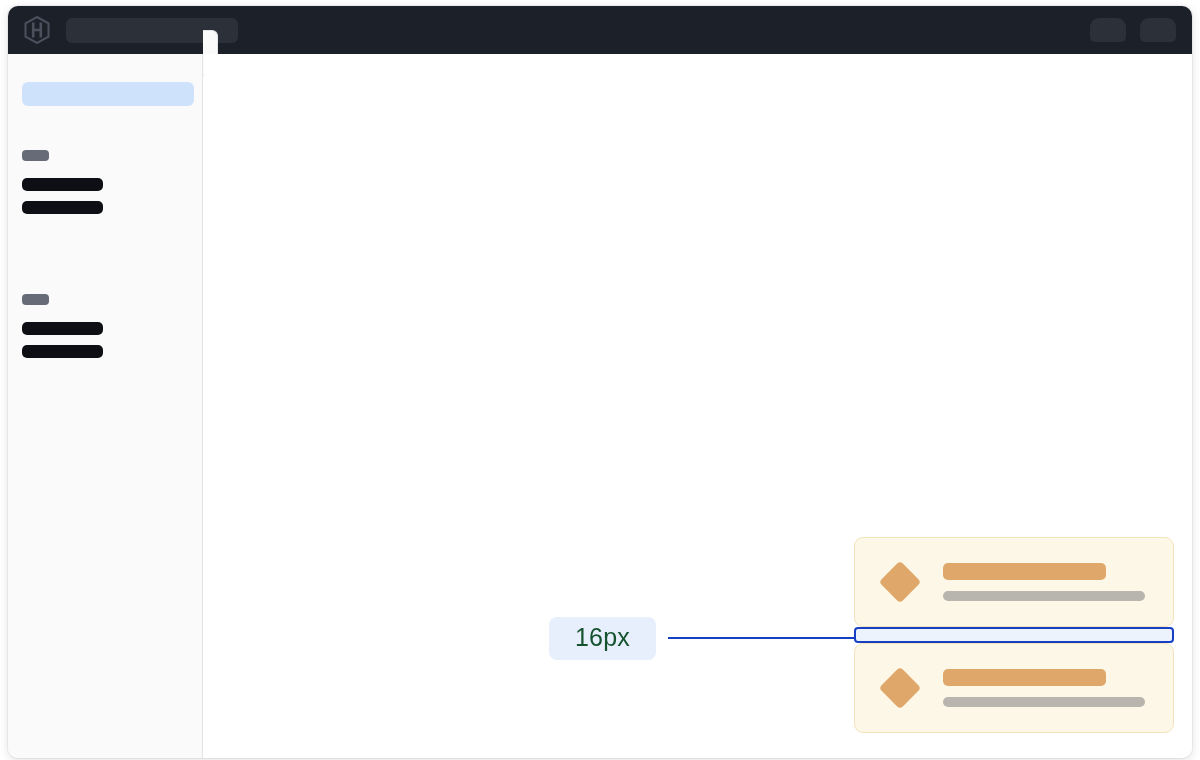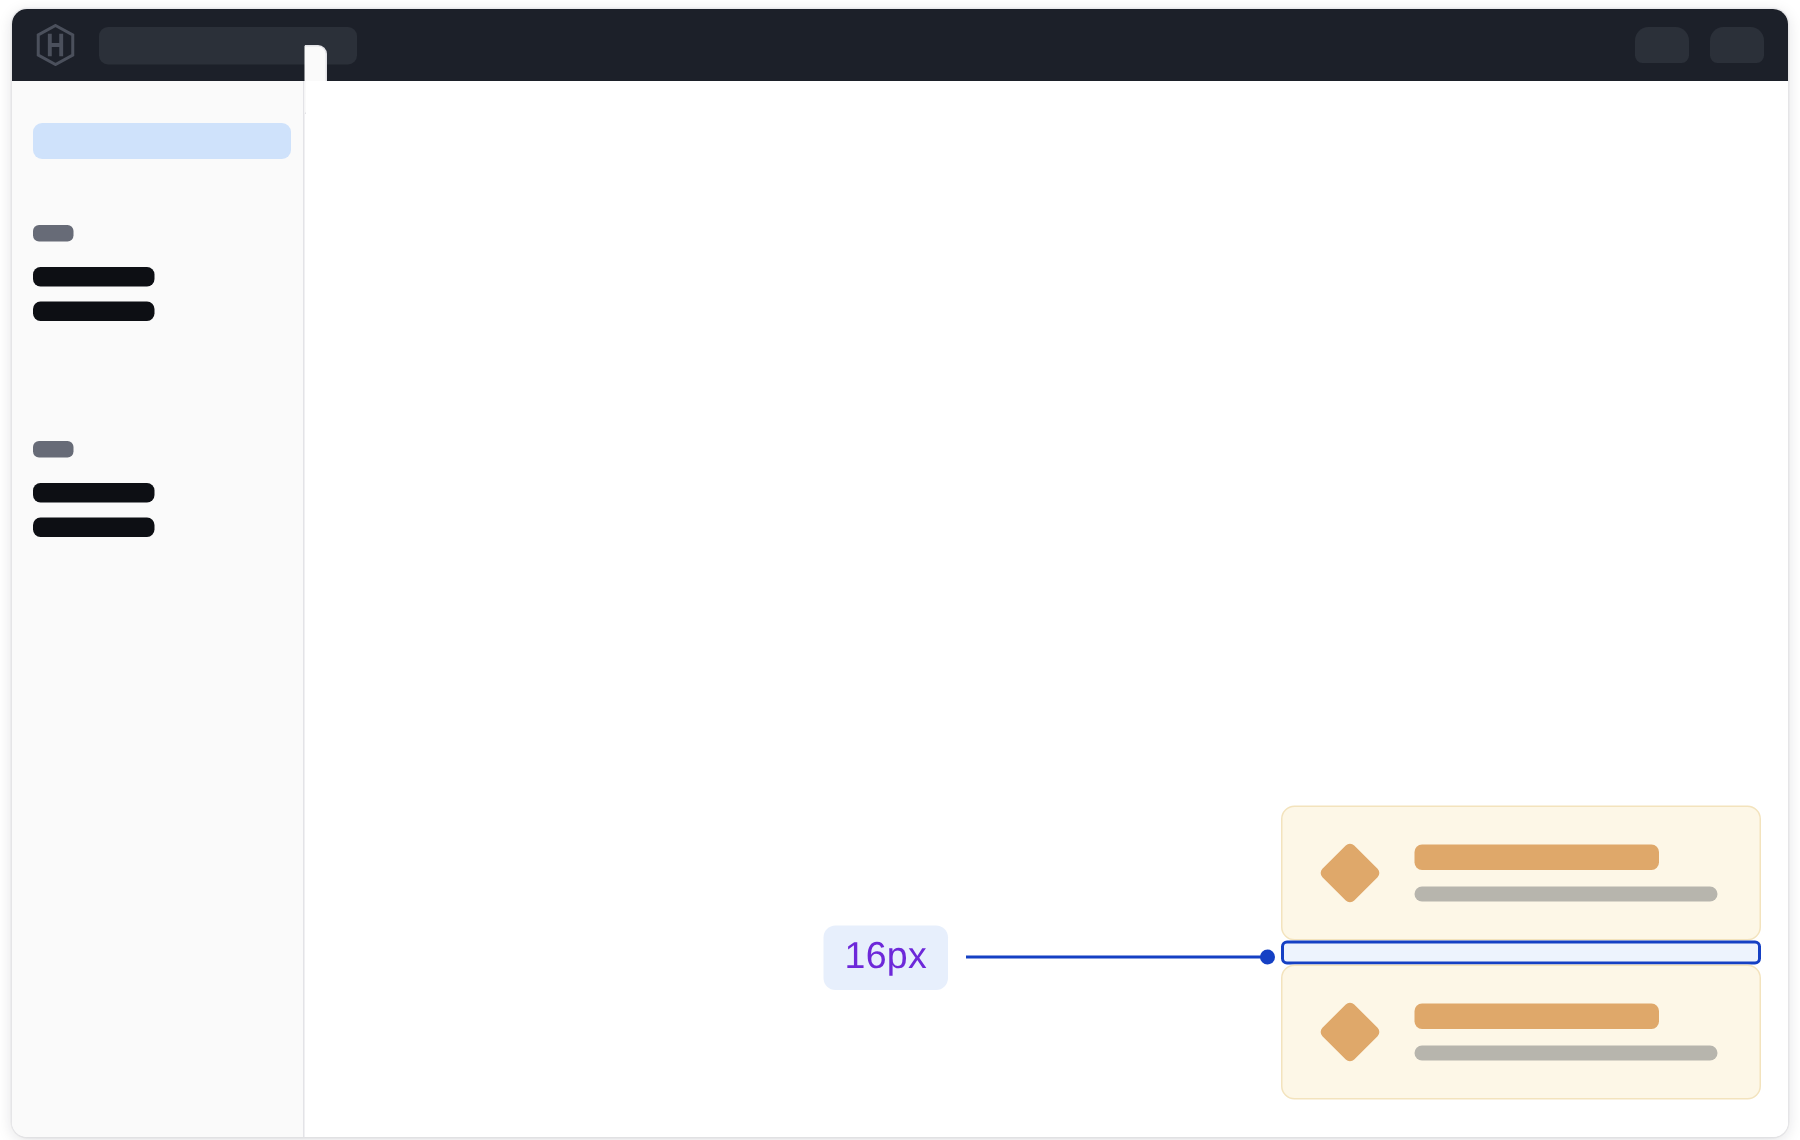--- a/index.html
+++ b/index.html
@@ -168,24 +168,24 @@
   .measure-anno {
     position: absolute;
     left: 345px;
     top: 563px;
     display: flex;
     align-items: center;
     height: 42px;
   }
   .measure-pill {
     background: #e7effc;
-    color: #6d28d9;
+    color: #14532d;
     font-size: 25px;
     line-height: 1;
-    padding: 8px 14px 10px;
+    padding: 8px 26px 10px;
     border-radius: 8px;
     letter-spacing: .2px;
     white-space: nowrap;
     text-align: right;
   }
   .measure-line {
     width: 197px;
     height: 2px;
     background: #1540c4;
     margin-left: 12px;

